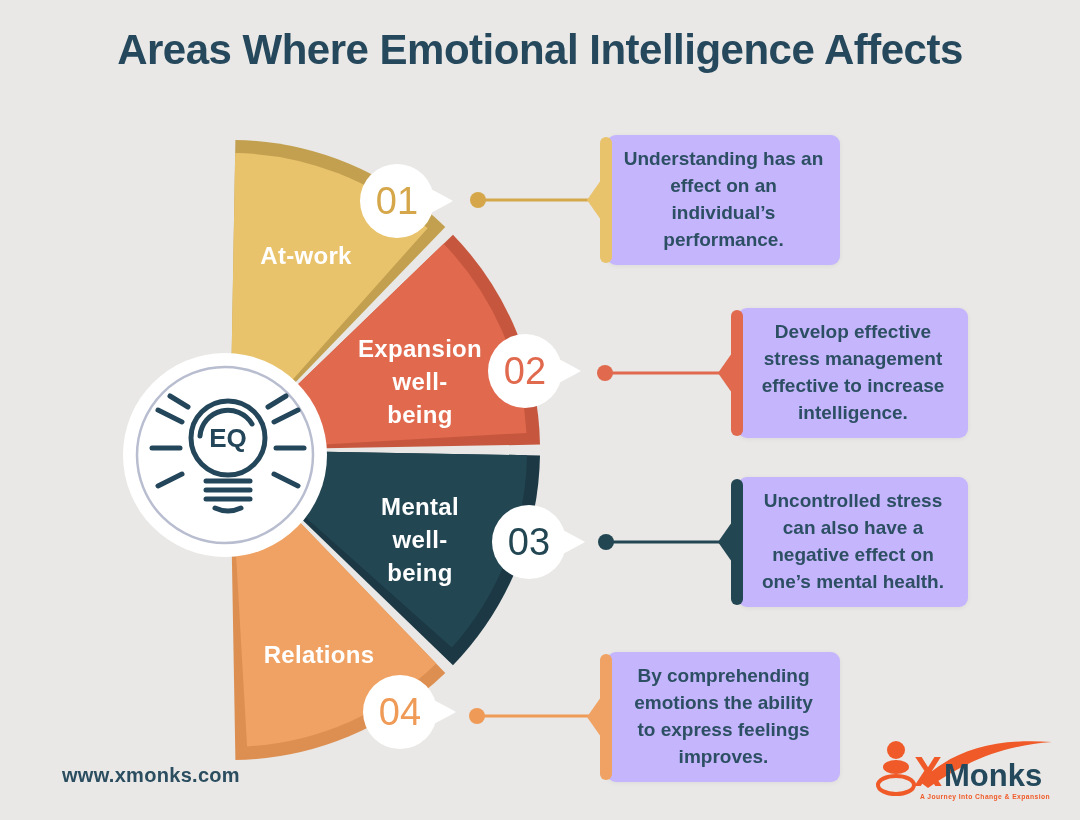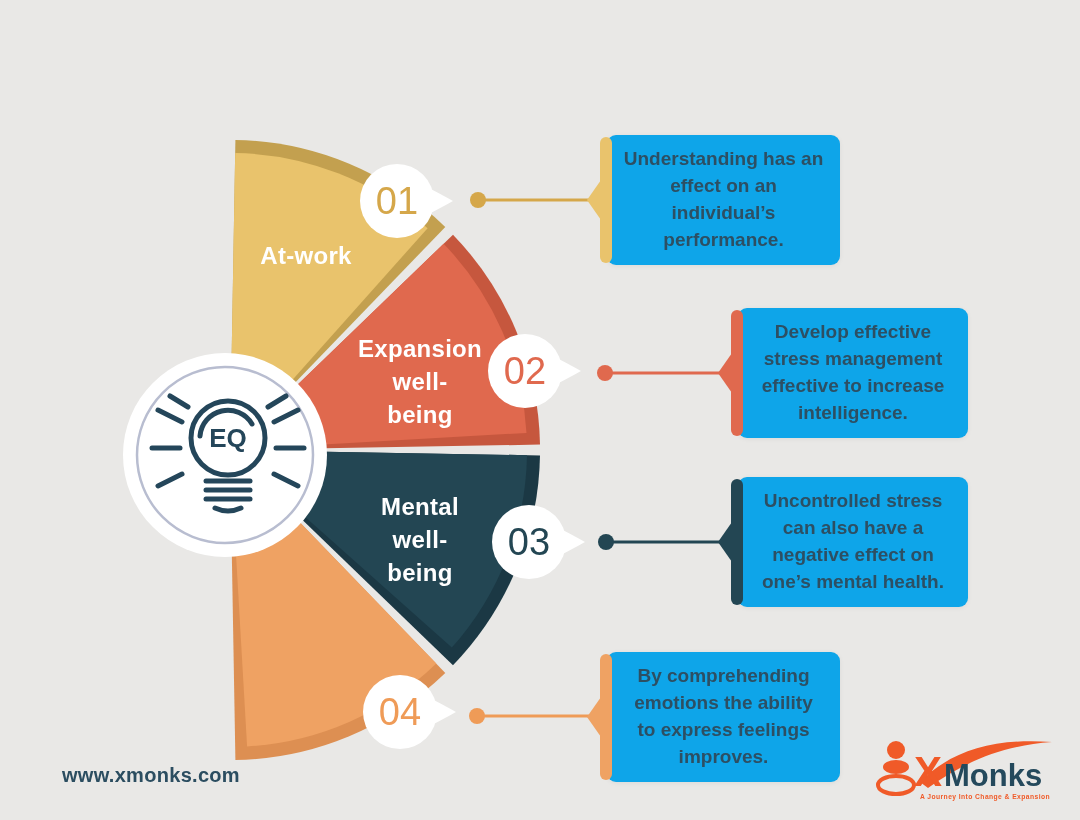--- a/index.html
+++ b/index.html
@@ -15,39 +15,40 @@
   .l4{left:319px;top:654px;}
   
   #title{position:absolute;top:26px;left:0;right:0;text-align:center;z-index:2;
          font-size:42px;font-weight:700;letter-spacing:-.5px;color:#26485c;}
   
   .card{position:absolute;height:130px;z-index:4;}
   .c1{left:600px;top:135px;width:240px;}
   .c2{left:731px;top:308px;width:237px;}
   .c3{left:731px;top:477px;width:237px;}
   .c4{left:600px;top:652px;width:240px;}
-  .card-body{position:absolute;left:7px;right:0;top:0;bottom:0;background:#0ea5e9;border-radius:9px;
+  .card-body{position:absolute;left:7px;right:0;top:0;bottom:0;background:#c4b5fd;border-radius:9px;
              display:flex;align-items:center;justify-content:center;text-align:center;
              padding:0 16px;font-size:19px;font-weight:600;line-height:1.42;color:#2d4f63;
              box-shadow:0 1px 5px rgba(0,0,0,.06);}
   .card-accent{position:absolute;left:0;top:2px;bottom:2px;width:12px;border-radius:6px;
                background:var(--accent);z-index:2;}
   .card-pointer{position:absolute;left:-13px;top:50%;transform:translateY(-50%);width:0;height:0;
                 border-top:20px solid transparent;border-bottom:20px solid transparent;
                 border-right:14px solid var(--accent);}
   
   #website{position:absolute;left:38px;top:764px;z-index:2;font-size:20px;font-weight:700;
            letter-spacing:.3px;color:#2b4d60;margin-left:24px;}
   #logo{position:absolute;left:872px;top:730px;z-index:2;}
 </style>
 </head>
 <body>
 
 <div id="canvas">
 
+  <div id="title">Areas Where Emotional Intelligence Affects</div>
 
   <svg id="fan-svg" width="1080" height="820" viewBox="0 0 1080 820">
       <path d="M 230 450 L 235.4 140.0 A 310 310 0 0 1 445.3 227.0 Z" fill="#c3a04f"></path>
       <path d="M 230 450 L 235.2 153.0 A 297 297 0 0 1 427.6 228.2 Z" fill="#e9c36c"></path>
       <path d="M 230 450 L 453.0 234.7 A 310 310 0 0 1 540.0 444.6 Z" fill="#c6573e"></path>
       <path d="M 230 450 L 443.6 243.7 A 297 297 0 0 1 526.5 432.9 Z" fill="#e0694e"></path>
       <path d="M 230 450 L 540.0 455.4 A 310 310 0 0 1 453.0 665.3 Z" fill="#1b3844"></path>
       <path d="M 230 450 L 527.0 455.2 A 297 297 0 0 1 451.8 647.6 Z" fill="#234653"></path>
       <path d="M 230 450 L 445.3 673.0 A 310 310 0 0 1 235.4 760.0 Z" fill="#dd8f52"></path>
       <path d="M 230 450 L 436.3 663.6 A 297 297 0 0 1 247.1 746.5 Z" fill="#efa263"></path>
@@ -101,20 +102,23 @@
   <div class="wedge-label l2">
     <span style="display:block">Expansion</span>
     <span style="display:block">well-</span>
     <span style="display:block">being</span>
   </div>
   <div class="wedge-label l3">
     <span style="display:block">Mental</span>
     <span style="display:block">well-</span>
     <span style="display:block">being</span>
   </div>
+  <div class="wedge-label l4">
+    <span style="display:block">Relations</span>
+  </div>
 
   <div class="card c1" style="--accent: #e9c36c;">
     <div class="card-body">Understanding has an effect on an individual’s performance.</div>
     <div class="card-accent"></div>
     <div class="card-pointer"></div>
   </div>
   <div class="card c2" style="--accent: #e0694e;">
     <div class="card-body">Develop effective stress management effective to increase intelligence.</div>
     <div class="card-accent"></div>
     <div class="card-pointer"></div>

